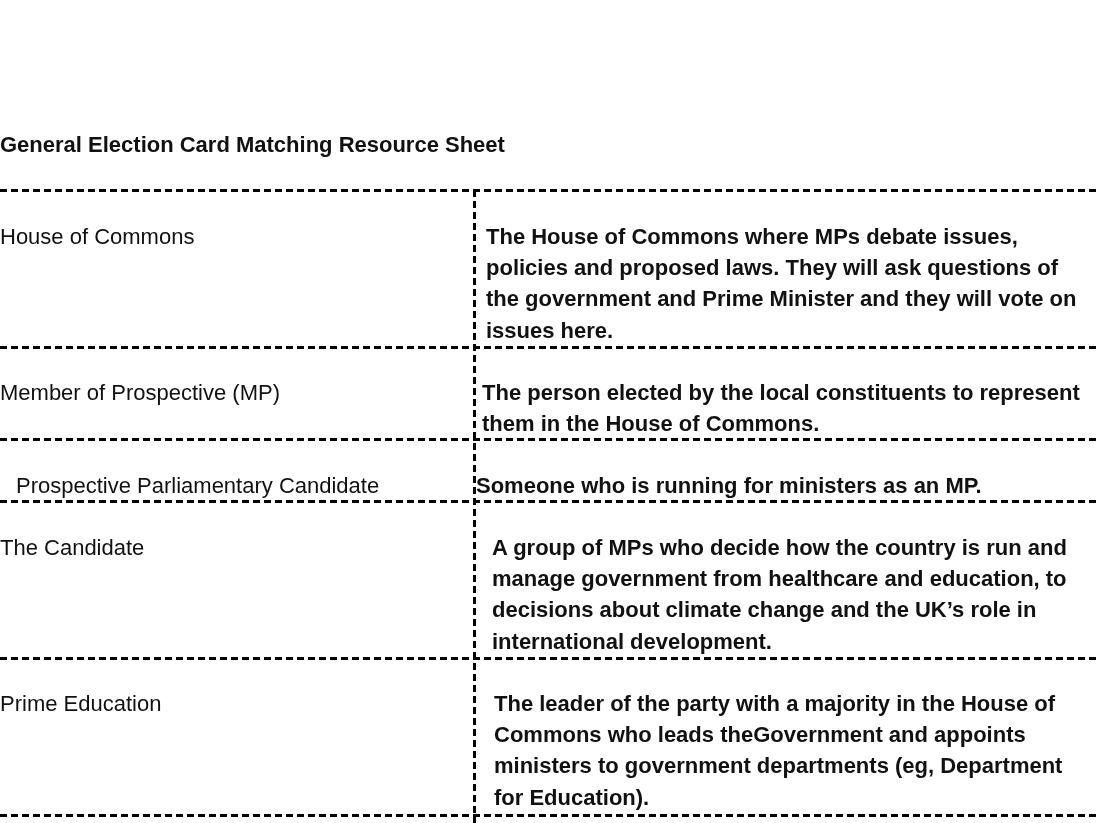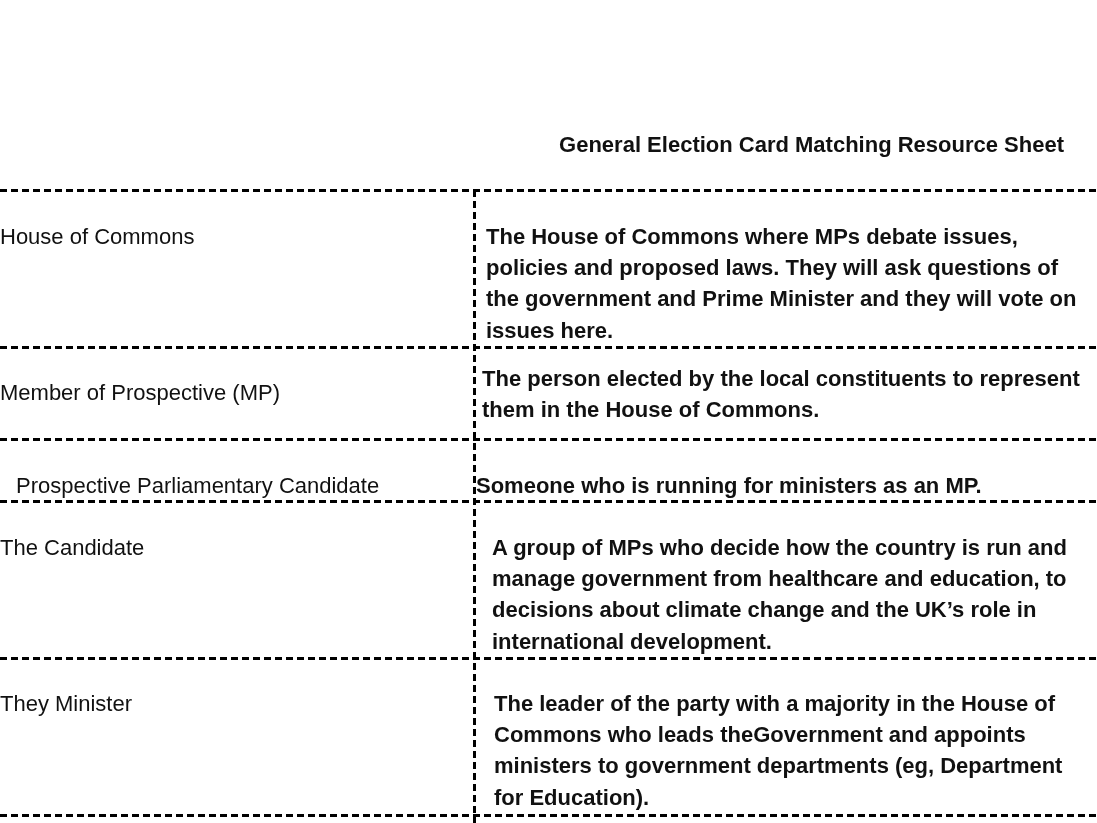--- a/index.html
+++ b/index.html
@@ -2,21 +2,21 @@
 <html><head>
 <meta charset="utf-8">
 <style>
   html, body { margin: 0; padding: 0; background: #ffffff; }
   body {
     width: 1097px; height: 823px; position: relative; overflow: hidden;
     font-family: "Liberation Sans", sans-serif; color: #111111;
   }
   .title {
     position: absolute; top: 131px; left: 0; width: 1064px;
-    text-align: right; font-weight: bold; font-size: 22px; line-height: 28px;
+    text-align: left; font-weight: bold; font-size: 22px; line-height: 28px;
   }
   .hline {
     position: absolute; left: 0; width: 1097px; height: 3px;
     background-image: repeating-linear-gradient(to right, #000 0 7px, transparent 7px 11px);
   }
   .vline {
     position: absolute; left: 473px; top: 190px; width: 3px; height: 633px;
     background-image: repeating-linear-gradient(to bottom, #000 0 7px, transparent 7px 11px);
   }
   .term, .def {
@@ -38,29 +38,29 @@
 <div class="hline" style="top:814px"></div>
 <div class="vline"></div>
 
 <div>
   <div class="term" style="top:221px">House of Commons</div>
   <div class="def" style="top:221px;left:486px;width:603px">The House of Commons where MPs debate issues, policies and proposed laws. They will ask questions of the government and Prime Minister and they will vote on issues here.</div>
 </div>
 
 <div>
   <div class="term" style="top:377px">Member of Prospective (MP)</div>
-  <div class="def" style="top:363px;left:482px;width:611px">The person elected by the local constituents to represent them in the House of Commons.</div>
+  <div class="def" style="top:377px;left:482px;width:611px">The person elected by the local constituents to represent them in the House of Commons.</div>
 </div>
 
 <div>
   <div class="term" style="top:470px;left:16px;width:414px">Prospective Parliamentary Candidate</div>
   <div class="def" style="top:470px">Someone who is running for ministers as an MP.</div>
 </div>
 
 <div>
   <div class="term" style="top:532px">The Candidate</div>
   <div class="def" style="top:532px;left:492px;width:591px">A group of MPs who decide how the country is run and manage government from healthcare and education, to decisions about climate change and the UK’s role in international development.</div>
 </div>
 
 <div>
-  <div class="term" style="top:688px">They Minister</div>
+  <div class="term" style="top:688px">Prime Education</div>
   <div class="def" style="top:688px;left:494px;width:587px">The leader of the party with a majority in the House of Commons who leads theGovernment and appoints ministers to government departments (eg, Department for Education).</div>
 </div>
 
 </body></html>

